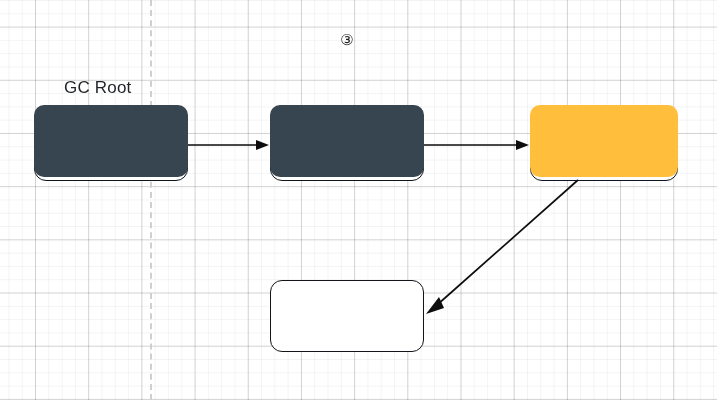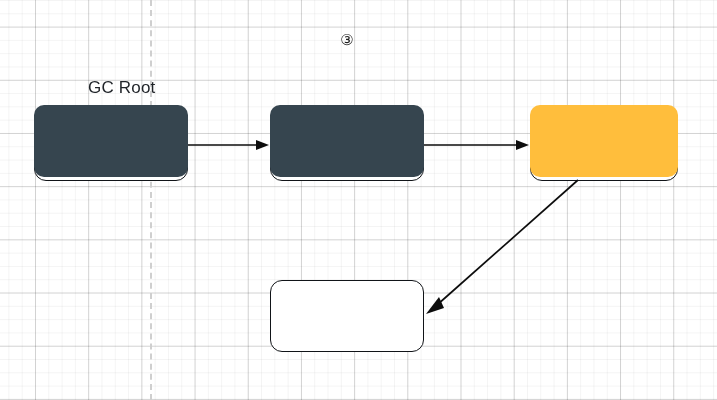--- a/index.html
+++ b/index.html
@@ -100,21 +100,21 @@
 </style>
 </head>
 <body>
 
 <div id="canvas">
 
   <div class="guide-v" style="left:150px;"></div>
 
   <div class="page-marker" style="left:336px; top:29px;">③</div>
 
-  <div class="node-label" style="left:88px; top:78px;">GC Root</div>
+  <div class="node-label" style="left:64px; top:78px;">GC Root</div>
 
   <div class="node" style="left:34px; top:109px; width:154px; height:72px;">
     <div class="shell"></div>
     <div class="fill" style="background:#36454F;"></div>
   </div>
 
   <div class="node" style="left:270px; top:109px; width:154px; height:72px;">
     <div class="shell"></div>
     <div class="fill" style="background:#36454F;"></div>
   </div>

